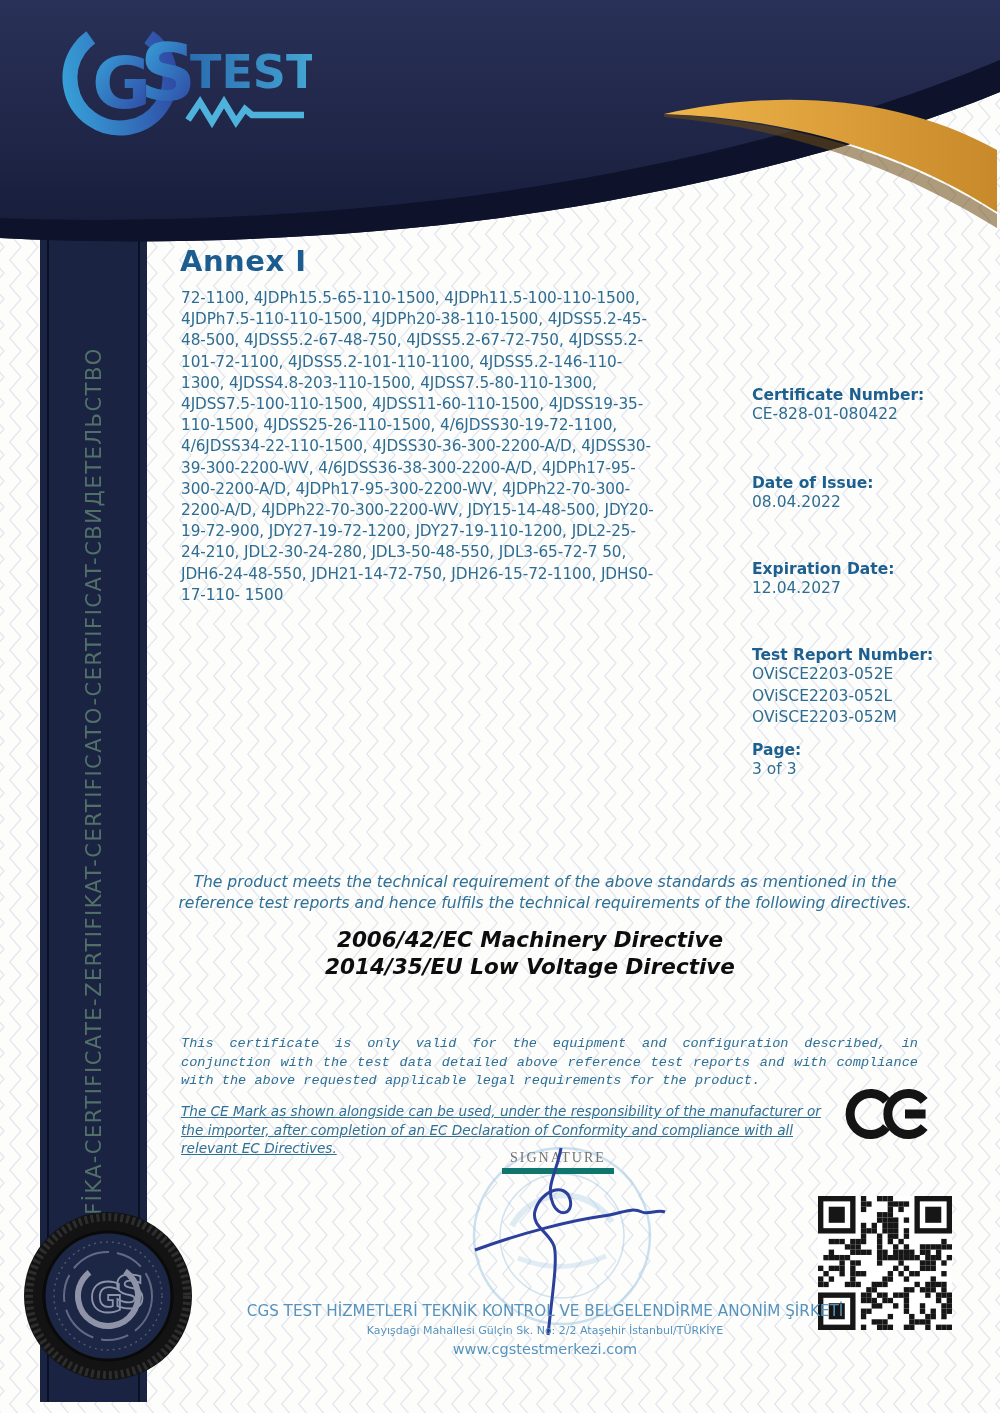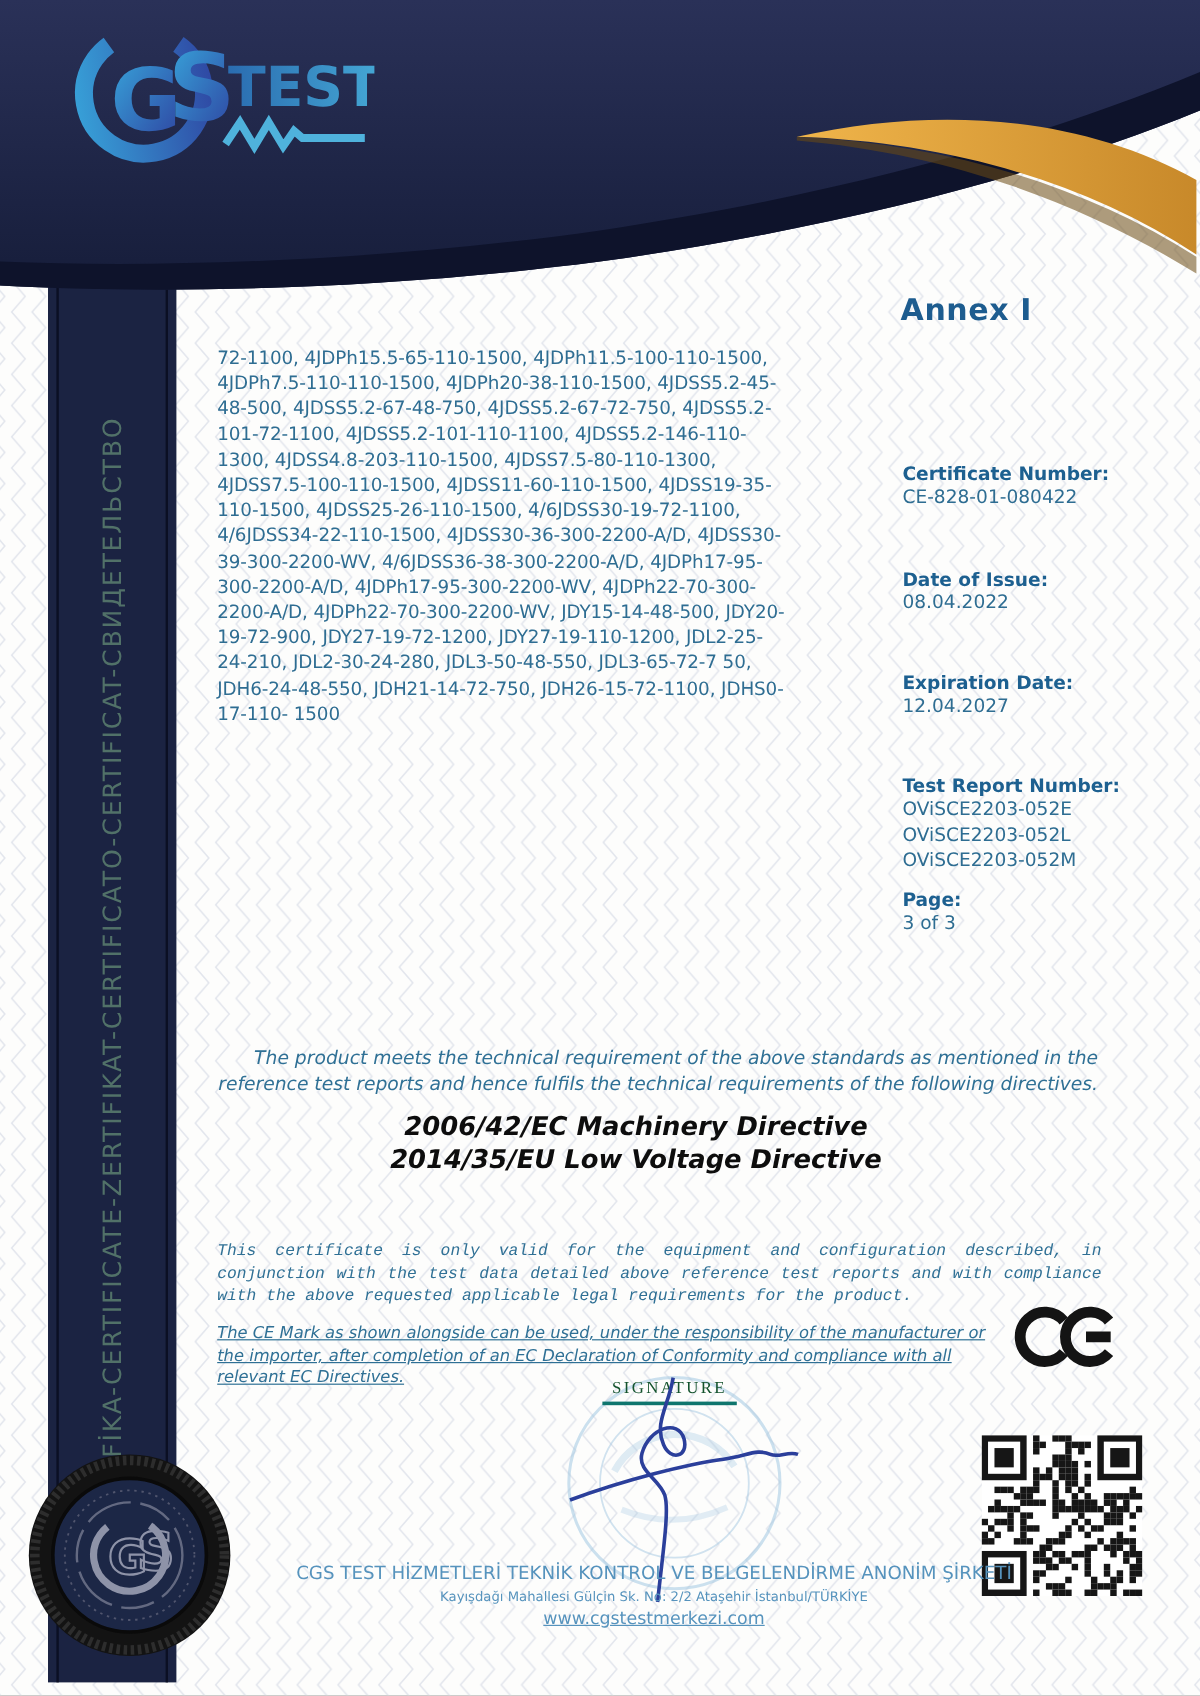--- a/index.html
+++ b/index.html
@@ -11,45 +11,45 @@
   .sidebar{position:absolute;left:40px;top:227px;width:107px;height:1175px;background:#1b2342;}
   .sidebar::before,.sidebar::after{content:"";position:absolute;top:0;bottom:0;width:2px;background:#0b0f23;}
   .sidebar::before{left:7px;} .sidebar::after{right:7px;}
   .sidebar-text{position:absolute;inset:0;display:flex;align-items:center;justify-content:center;
         writing-mode:vertical-rl;transform:rotate(180deg);font-size:21px;letter-spacing:1.5px;
         color:#5b7f6f;opacity:.85;white-space:nowrap;}
   
   .header-svg{position:absolute;left:0;top:0;}
   .logo-svg{position:absolute;left:52px;top:12px;}
   
-  .annex-title{position:absolute;left:180px;top:244px;width:680px;text-align:right;
-        font-size:25px;font-weight:bold;color:#1d5c8f;letter-spacing:.5px;}
+  .annex-title{position:absolute;left:180px;top:244px;width:680px;text-align:left;
+        font-size:29px;font-weight:bold;color:#1d5c8f;letter-spacing:.5px;}
   .models{position:absolute;left:181px;top:288px;width:476px;font-size:15.3px;line-height:21.2px;
         color:#2e6d92;letter-spacing:-.1px;}
   .meta-block{position:absolute;left:752px;width:215px;}
   .meta-label{font-size:15.5px;font-weight:bold;color:#1d6090;}
   .meta-value{font-size:15.5px;color:#2e6d92;white-space:pre-line;line-height:21.5px;}
   .m0{top:386px;} .m1{top:474px;} .m2{top:560px;} .m3{top:646px;} .m4{top:741px;}
-  .intro{position:absolute;left:175px;top:872px;width:740px;text-align:right;font-style:italic;
+  .intro{position:absolute;left:175px;top:872px;width:740px;text-align:center;font-style:italic;
         font-size:15.6px;line-height:21px;color:#2f7095;}
   .directives{position:absolute;left:140px;top:926px;width:780px;text-align:center;color:#0d0d0d;}
   .directive-line{font-size:21.5px;font-weight:bold;font-style:italic;line-height:27px;}
   .para{position:absolute;font-style:italic;font-size:13.6px;line-height:18.6px;color:#2f7095;}
   .para1{left:181px;top:1035px;width:737px;text-align:justify;font-family:Liberation Mono, monospace;}
   .para2{left:181px;top:1102px;width:648px;text-decoration:underline;}
   .ce-svg{position:absolute;left:845px;top:1085px;}
   .stamp-svg{position:absolute;left:452px;top:1126px;}
   .sig-label{position:absolute;left:502px;top:1150px;font-family:"Liberation Serif",serif;
-        font-size:14px;letter-spacing:2px;color:#14532d;border-bottom:3px solid #0f766e;padding:0 8px 2px 8px;}
+        font-size:14px;letter-spacing:2px;color:#737373;border-bottom:6px solid #0f766e;padding:0 8px 2px 8px;}
   .sig-svg{position:absolute;left:455px;top:1128px;}
   .qr-svg{position:absolute;left:818px;top:1196px;}
   .footer{position:absolute;left:170px;top:1301px;width:750px;text-align:center;color:#5693bd;}
   .footer-company{font-size:15.2px;line-height:20px;}
   .footer-address{font-size:11px;line-height:19px;}
-  .footer-web{font-size:14.5px;line-height:18px;text-decoration:underline;}
+  .footer-web{font-size:14.5px;line-height:18px;}
   .seal-svg{position:absolute;left:18px;top:1206px;}
 </style>
 </head>
 <body>
 
 <div class="page">
 
   <svg class="bg-pattern" width="1000" height="1413">
     <defs>
       <pattern id="chv" width="34" height="26" patternUnits="userSpaceOnUse">

